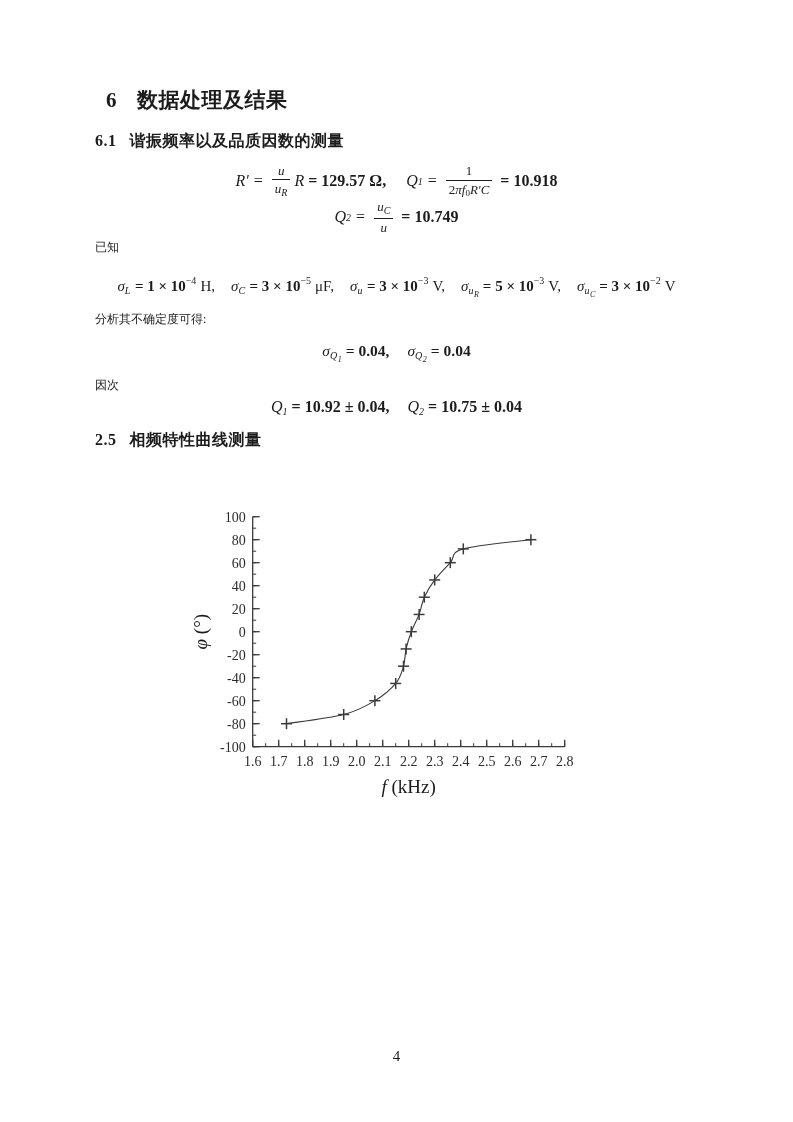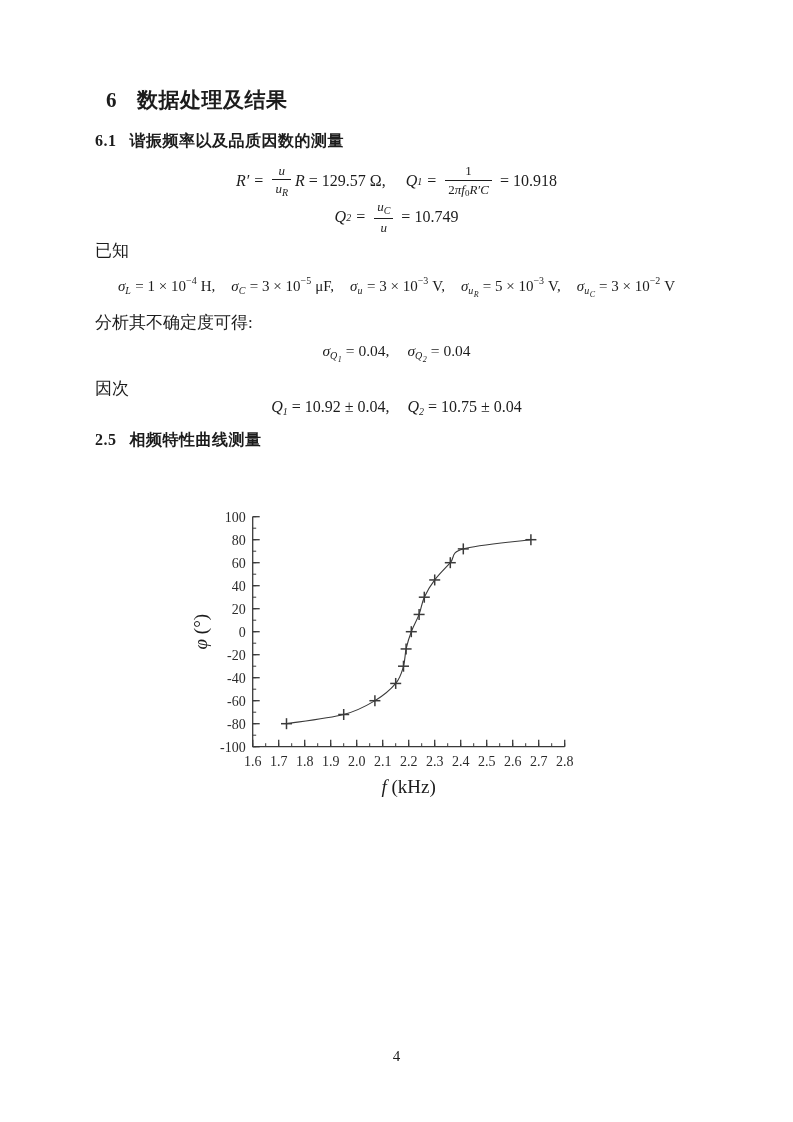--- a/index.html
+++ b/index.html
@@ -12,21 +12,21 @@
   
   .h1{left:95px;top:86px;font-family:"Liberation Sans","DejaVu Sans",sans-serif;
       font-weight:bold;font-size:21px;letter-spacing:0.5px;margin-left:11px;}
   .h1 .sec-no{margin-right:20px;font-family:"Liberation Serif",serif;}
   .h2{font-family:"Liberation Sans","DejaVu Sans",sans-serif;font-weight:bold;
       font-size:16px;letter-spacing:0.5px;left:95px;}
   .h2 .sec-no{margin-right:13px;font-family:"Liberation Serif",serif;text-align:right;}
   .h2a{top:131px;}
   .h2b{top:430px;}
   
-  .plain{left:95px;font-size:17px;}
+  .plain{left:95px;font-size:12px;}
   .lab-known{top:239px;}
   .lab-analysis{top:311px;}
   .lab-thus{top:377px;}
   
   .eq{left:0;right:0;display:flex;justify-content:center;align-items:center;
       font-size:16px;white-space:nowrap;}
   .eq1{top:158px;height:46px;}
   .eq2{top:198px;height:38px;}
   .eq-sigma{top:272px;height:30px;font-size:15px;}
   .eq-sigmaq{top:340px;height:26px;font-size:15.5px;}
@@ -38,21 +38,21 @@
   .fnum{display:block;border-bottom:1px solid #1c1c1c;padding:0 3px 1px 3px;
         font-size:13px;line-height:1.2;}
   .fden{display:block;padding:1px 3px 0 3px;font-size:13px;line-height:1.2;}
   .msub{font-size:10px;vertical-align:-3px;font-style:italic;letter-spacing:0;}
   .msubsub{font-size:8px;vertical-align:-6px;font-style:italic;margin-left:0.5px;}
   .fsub{font-size:9px;vertical-align:-2px;}
   .sup{font-size:10px;vertical-align:7px;}
   .unit{margin-left:4px;}
   .sig-item{margin:0 8px;}
   .res-item{margin:0 9px;}
-  .rest{margin-left:4px;}
+  .rest{margin-left:4px;font-weight:bold;}
   
   .fig{left:185px;top:503px;}
   .tick{font:14px "Liberation Serif","DejaVu Serif",serif;fill:#2b2b2b;}
   .axis-label{font:19px "Liberation Serif","DejaVu Serif",serif;fill:#1c1c1c;}
   
   .footer{left:0;right:0;top:1048px;text-align:center;font-size:15px;}
 </style>
 </head>
 <body>
 

